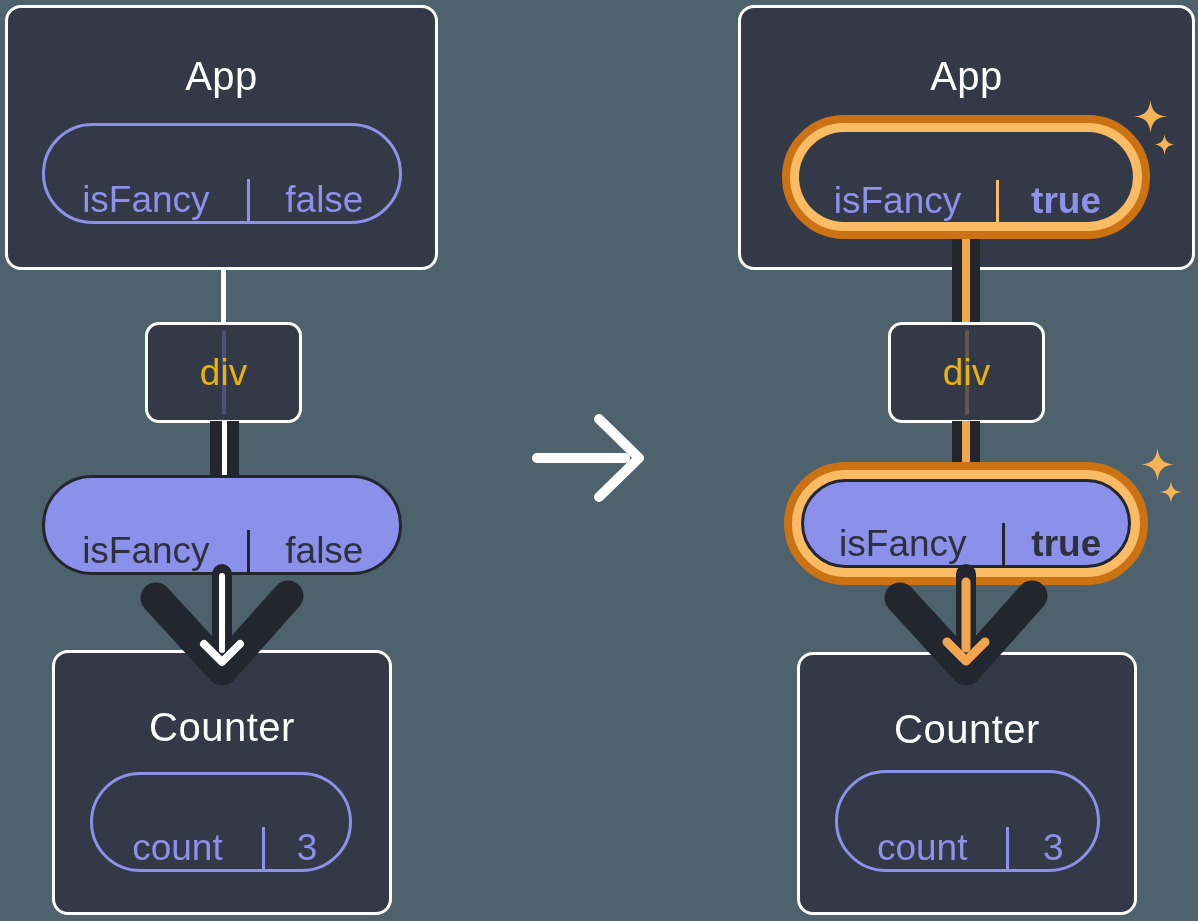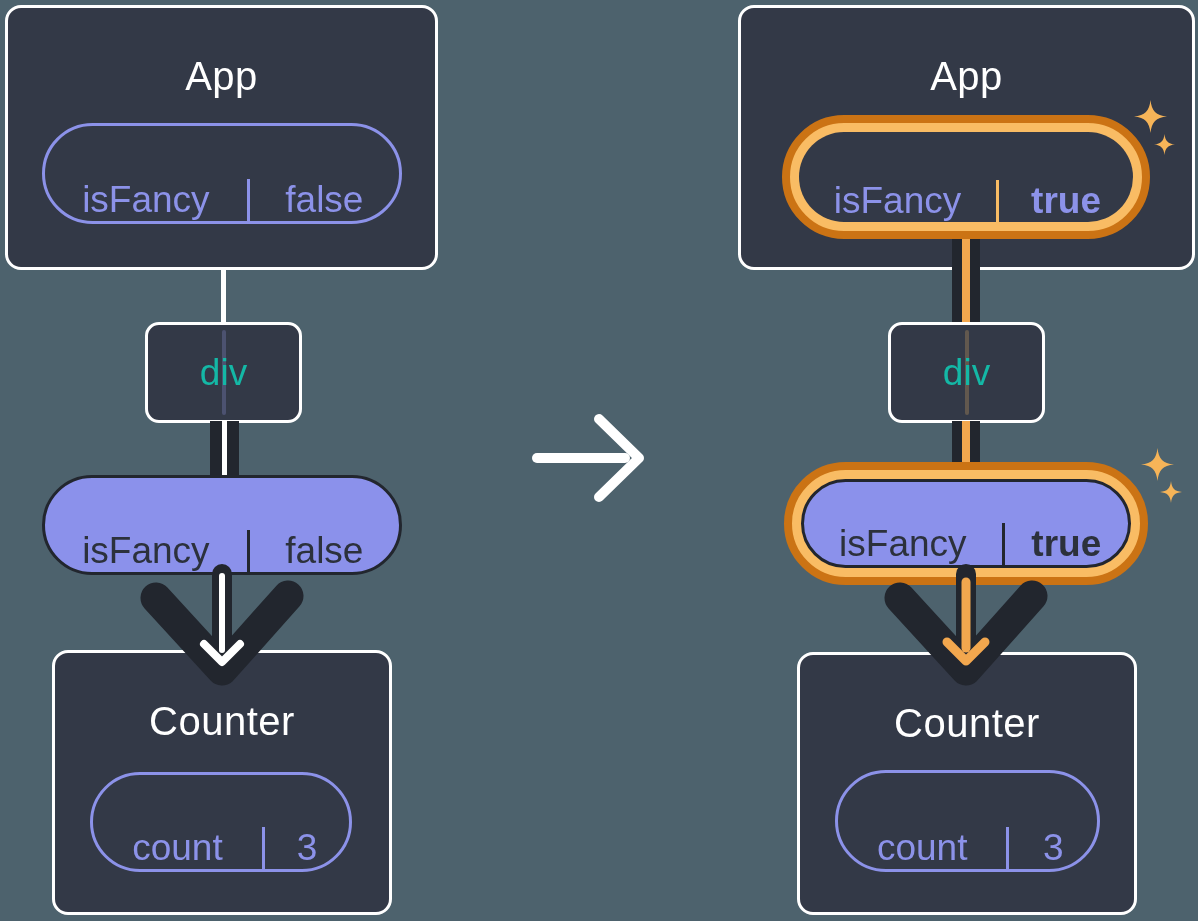--- a/index.html
+++ b/index.html
@@ -16,27 +16,27 @@
   }
   #app-l{left:5px;top:5px;width:433px;height:265px;}
   #app-r{left:738px;top:5px;width:457px;height:265px;}
   #counter-l{left:52px;top:650px;width:340px;height:265px;}
   #counter-r{left:797px;top:652px;width:340px;height:263px;}
   .card-title{
     position:absolute;left:0;right:0;text-align:center;color:#ffffff;
     font-size:40px;font-weight:500;letter-spacing:.5px;line-height:44px;
   }
   #app-l .card-title,#app-r .card-title{top:46px;}
-  #counter-l .card-title,#counter-r .card-title{top:46px;}
+  #counter-l .card-title,#counter-r .card-title{top:52px;}
   
   .node{
     position:absolute;background:#333947;border:3px solid #ffffff;
     border-radius:14px;box-sizing:border-box;
     display:flex;align-items:center;justify-content:center;
-    color:#14b8a6;font-size:37px;font-weight:500;
+    color:#eab308;font-size:37px;font-weight:500;
   }
   #div-l{left:145px;top:322px;width:157px;height:101px;}
   #div-r{left:888px;top:322px;width:157px;height:101px;}
   .through{
     position:absolute;left:50%;top:5px;bottom:5px;width:4px;
     transform:translateX(-50%);border-radius:2px;
   }
   .through.purple{background:rgba(150,158,235,0.25);}
   .through.orange{background:rgba(249,188,100,0.24);}
   .node-label{position:relative;}

